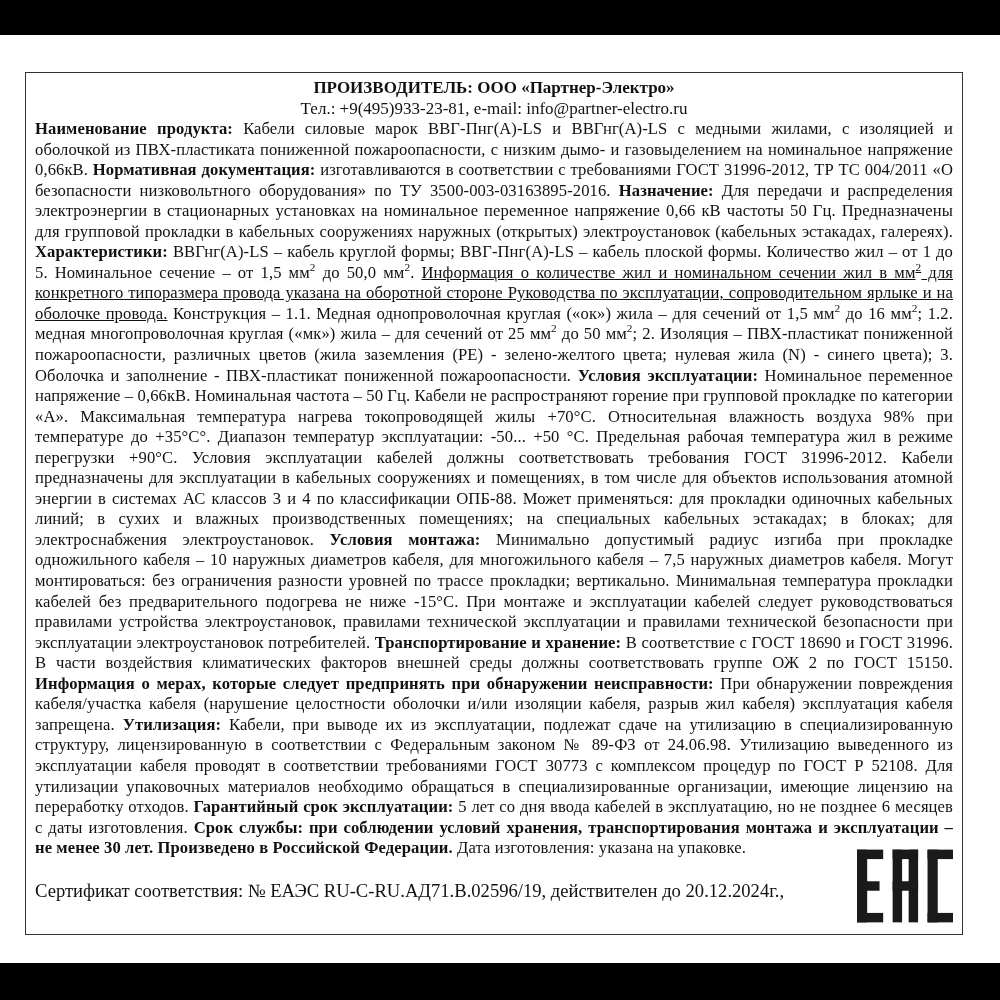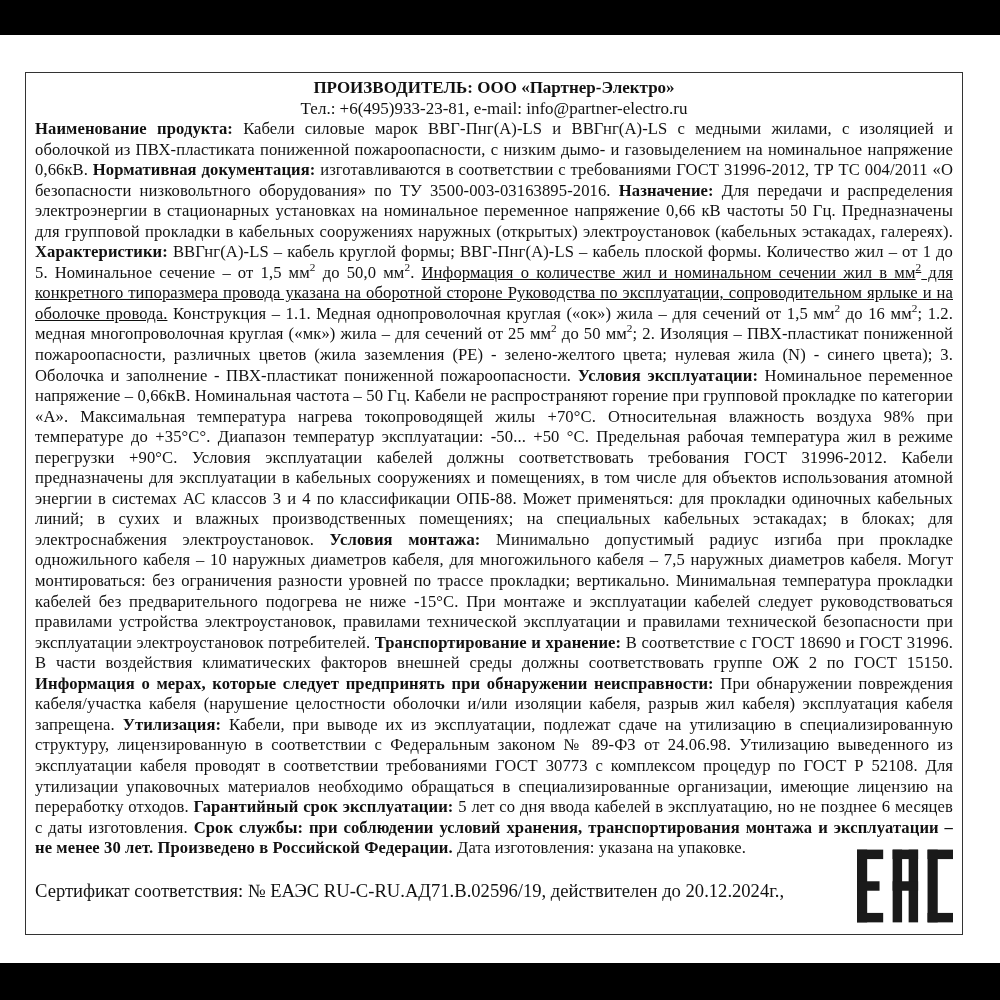--- a/index.html
+++ b/index.html
@@ -70,21 +70,21 @@
 </style>
 </head>
 <body>
 
 <div class="letterbox top"></div>
 <div class="letterbox bottom"></div>
 
 <div class="doc-box">
 
   <div class="hdr-line bold">ПРОИЗВОДИТЕЛЬ: ООО «Партнер-Электро»</div>
-  <div class="hdr-line">Тел.: +6(495)933-23-81, e-mail: info@partner-electro.ru</div>
+  <div class="hdr-line">Тел.: +9(495)933-23-81, e-mail: info@partner-electro.ru</div>
 
   <div class="body-par"><span style="font-weight: bold;">Наименование продукта: </span><span>Кабели силовые марок ВВГ-Пнг(А)-LS и ВВГнг(А)-LS с медными жилами, с изоляцией и оболочкой из ПВХ-пластиката пониженной пожароопасности, с низким дымо- и газовыделением на номинальное напряжение 0,66кВ. </span><span style="font-weight: bold;">Нормативная документация: </span><span>изготавливаются в соответствии с требованиями ГОСТ 31996-2012, ТР ТС 004/2011 «О безопасности низковольтного оборудования» по ТУ 3500-003-03163895-2016. </span><span style="font-weight: bold;">Назначение: </span><span>Для передачи и распределения электроэнергии в стационарных установках на номинальное переменное напряжение 0,66 кВ частоты 50 Гц. Предназначены для групповой прокладки в кабельных сооружениях наружных (открытых) электроустановок (кабельных эстакадах, галереях). </span><span style="font-weight: bold;">Характеристики: </span><span>ВВГнг(А)-LS – кабель круглой формы; ВВГ-Пнг(А)-LS – кабель плоской формы. Количество жил – от 1 до 5. Номинальное сечение – от 1,5 мм</span><sup>2</sup><span> до 50,0 мм</span><sup>2</sup><span>. </span><span style="text-decoration: underline;">Информация о количестве жил и номинальном сечении жил в мм</span><sup style="text-decoration: underline;">2</sup><span style="text-decoration: underline;"> для конкретного типоразмера провода указана на оборотной стороне Руководства по эксплуатации, сопроводительном ярлыке и на оболочке провода.</span><span> Конструкция – 1.1. Медная однопроволочная круглая («ок») жила – для сечений от 1,5 мм</span><sup>2</sup><span> до 16 мм</span><sup>2</sup><span>; 1.2. медная многопроволочная круглая («мк») жила – для сечений от 25 мм</span><sup>2</sup><span> до 50 мм</span><sup>2</sup><span>; 2. Изоляция – ПВХ-пластикат пониженной пожароопасности, различных цветов (жила заземления (РЕ) - зелено-желтого цвета; нулевая жила (N) - синего цвета); 3. Оболочка и заполнение - ПВХ-пластикат пониженной пожароопасности. </span><span style="font-weight: bold;">Условия эксплуатации: </span><span>Номинальное переменное напряжение – 0,66кВ. Номинальная частота – 50 Гц. Кабели не распространяют горение при групповой прокладке по категории «А». Максимальная температура нагрева токопроводящей жилы +70°С. Относительная влажность воздуха 98% при температуре до +35°С°. Диапазон температур эксплуатации: -50... +50 °С. Предельная рабочая температура жил в режиме перегрузки +90°С. Условия эксплуатации кабелей должны соответствовать требования ГОСТ 31996-2012. Кабели предназначены для эксплуатации в кабельных сооружениях и помещениях, в том числе для объектов использования атомной энергии в системах АС классов 3 и 4 по классификации ОПБ-88. Может применяться: для прокладки одиночных кабельных линий; в сухих и влажных производственных помещениях; на специальных кабельных эстакадах; в блоках; для электроснабжения электроустановок. </span><span style="font-weight: bold;">Условия монтажа: </span><span>Минимально допустимый радиус изгиба при прокладке одножильного кабеля – 10 наружных диаметров кабеля, для многожильного кабеля – 7,5 наружных диаметров кабеля. Могут монтироваться: без ограничения разности уровней по трассе прокладки; вертикально. Минимальная температура прокладки кабелей без предварительного подогрева не ниже -15°С. При монтаже и эксплуатации кабелей следует руководствоваться правилами устройства электроустановок, правилами технической эксплуатации и правилами технической безопасности при эксплуатации электроустановок потребителей. </span><span style="font-weight: bold;">Транспортирование и хранение: </span><span>В соответствие с ГОСТ 18690 и ГОСТ 31996. В части воздействия климатических факторов внешней среды должны соответствовать группе ОЖ 2 по ГОСТ 15150. </span><span style="font-weight: bold;">Информация о мерах, которые следует предпринять при обнаружении неисправности: </span><span>При обнаружении повреждения кабеля/участка кабеля (нарушение целостности оболочки и/или изоляции кабеля, разрыв жил кабеля) эксплуатация кабеля запрещена. </span><span style="font-weight: bold;">Утилизация: </span><span>Кабели, при выводе их из эксплуатации, подлежат сдаче на утилизацию в специализированную структуру, лицензированную в соответствии с Федеральным законом № 89-ФЗ от 24.06.98. Утилизацию выведенного из эксплуатации кабеля проводят в соответствии требованиями ГОСТ 30773 с комплексом процедур по ГОСТ Р 52108. Для утилизации упаковочных материалов необходимо обращаться в специализированные организации, имеющие лицензию на переработку отходов. </span><span style="font-weight: bold;">Гарантийный срок эксплуатации: </span><span>5 лет со дня ввода кабелей в эксплуатацию, но не позднее 6 месяцев с даты изготовления. </span><span style="font-weight: bold;">Срок службы: при соблюдении условий хранения, транспортирования монтажа и эксплуатации – не менее 30 лет. Произведено в Российской Федерации. </span><span>Дата изготовления: указана на упаковке.</span></div>
 
   <div class="cert-block">
     <div>Сертификат соответствия: № ЕАЭС RU-C-RU.АД71.В.02596/19, действителен до 20.12.2024г.,</div>
   </div>
 
   <div class="eac-wrap" role="img" aria-label="EAC">
     <svg viewBox="0 0 132 100" xmlns="http://www.w3.org/2000/svg">
       <g fill="#1a1a1a">

